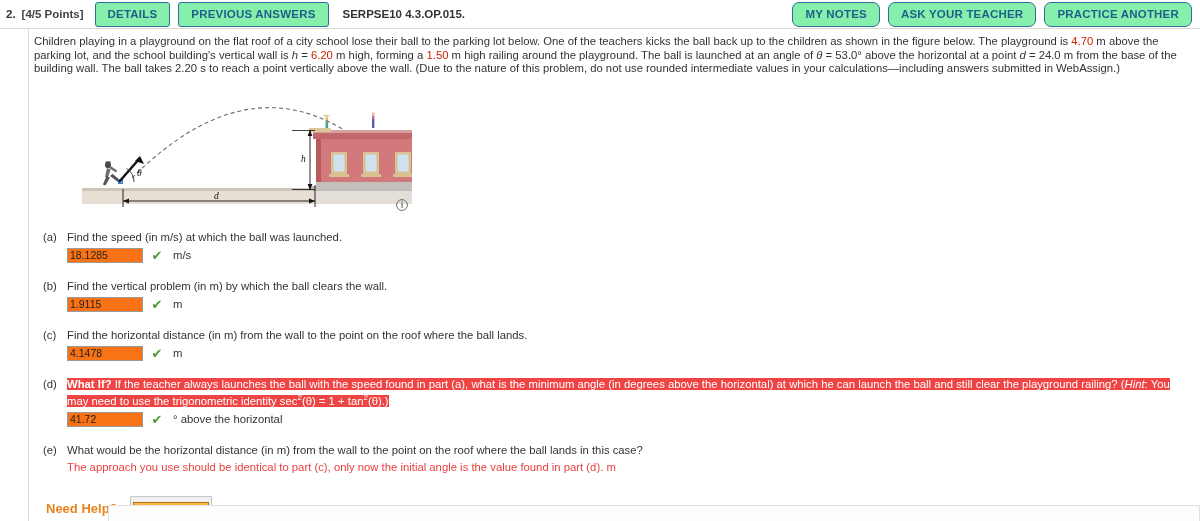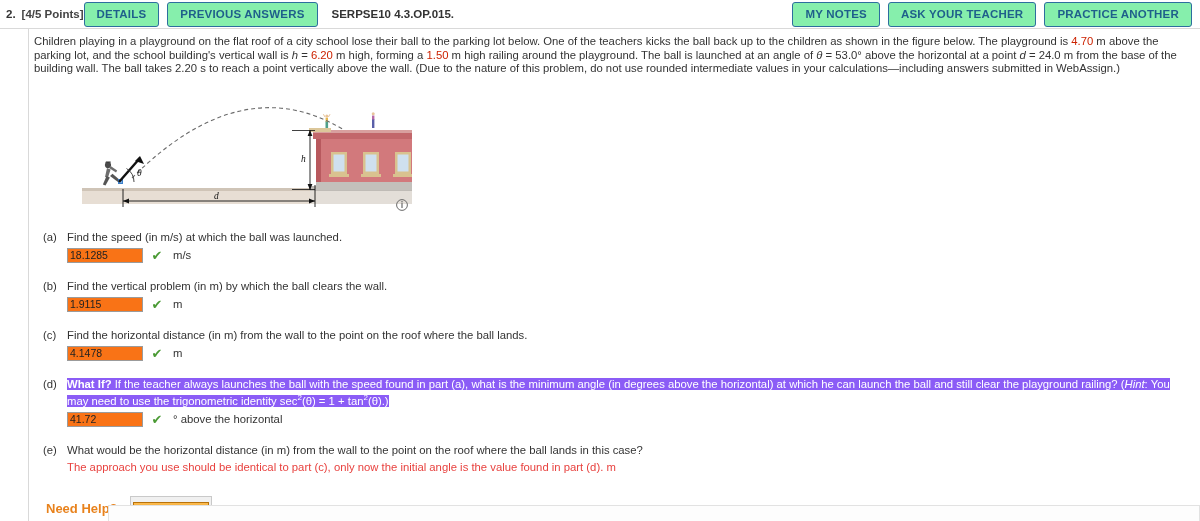--- a/index.html
+++ b/index.html
@@ -27,20 +27,21 @@
   .q-num {
     font-size: 11.5px;
     font-weight: bold;
     color: #333;
     margin-right: 6px;
   }
   .q-points {
     font-size: 11.5px;
     font-weight: bold;
     color: #444;
+    margin-right: 11px;
   }
   .hdr-btn {
     border: 1px solid #2d6e9e;
     border-radius: 3px;
     background: #86efac;
     color: #1f5f8b;
     font-size: 11.5px;
     font-weight: bold;
     letter-spacing: .2px;
     padding: 5px 12px 5px 12px;
@@ -54,21 +55,21 @@
     font-weight: bold;
     color: #333;
     margin-left: 6px;
   }
   .hdr-right {
     position: absolute;
     right: 8px;
     top: 2px;
     display: flex;
   }
-  .hdr-right .hdr-btn { margin-right: 0; margin-left: 8px; }
+  .hdr-right .hdr-btn { margin-right: 0; margin-left: 8px; border-radius: 7px; }
 
   .hr-top {
     position: absolute;
     left: 0; right: 0; top: 28px;
     border-top: 1px solid #d9d9d9;
   }
 
   
   .body-wrap {
     position: relative;
@@ -149,21 +150,21 @@
     margin-left: 7px;
     font-size: 11.3px;
     color: #333;
   }
   .feedback {
     color: #e8423f;
     font-size: 11.3px;
     margin-top: 3px;
   }
   .selected {
-    background: #8b5cf6;
+    background: #ef4444;
     color: #ffffff;
   }
   .selected .hintword { font-style: italic; }
 
   sup.sq { font-size: 8px; vertical-align: super; }
 
   
   .needhelp {
     margin-top: 22px;
     display: flex;

